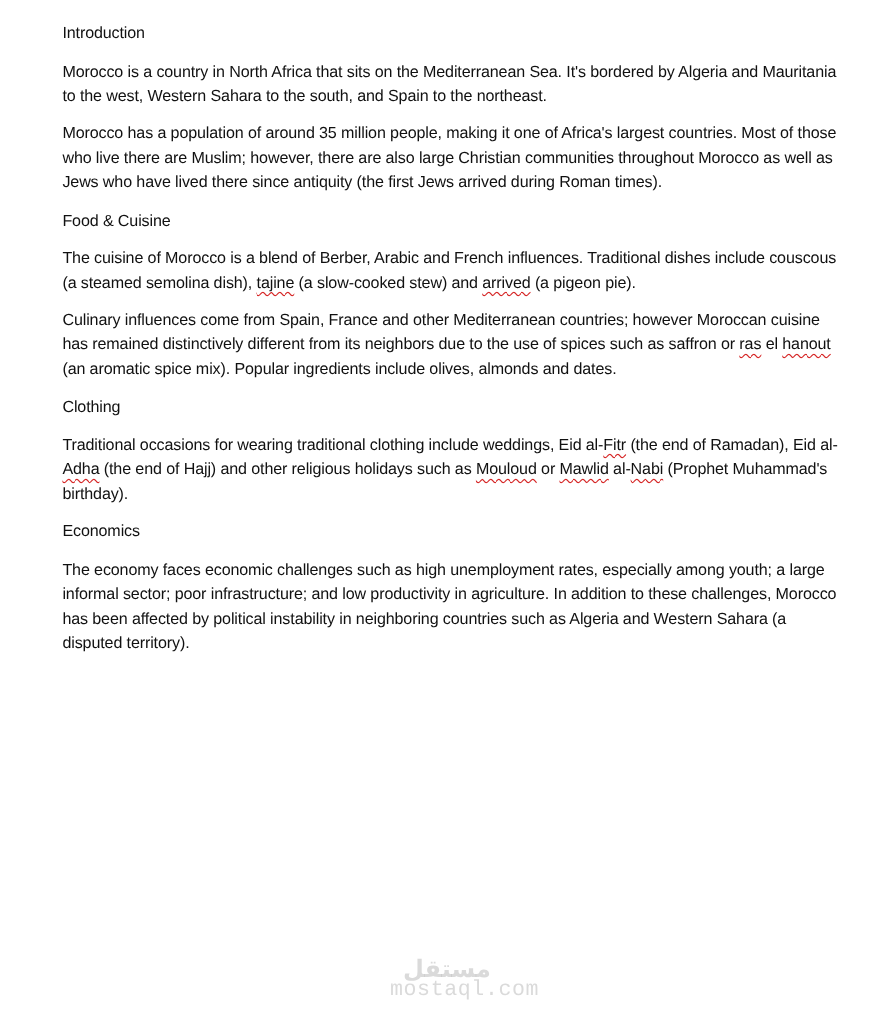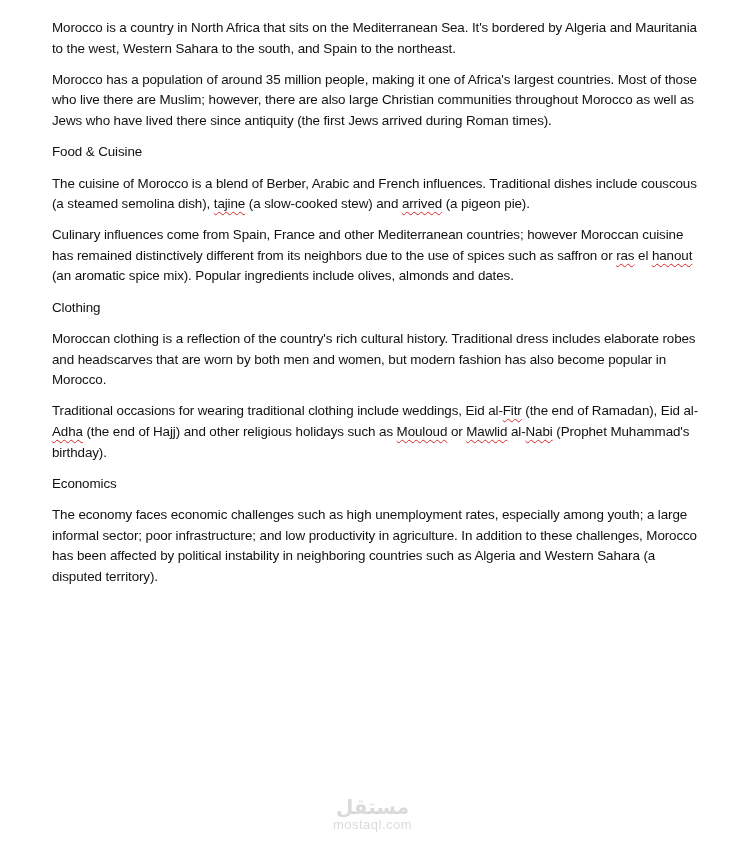--- a/index.html
+++ b/index.html
@@ -49,43 +49,43 @@
     color: rgba(150,150,150,0.35);
     pointer-events: none;
   }
   .watermark .wm-ar {
     font-family: "DejaVu Sans", sans-serif;
     font-size: 20px;
     font-weight: bold;
     line-height: 22px;
   }
   .watermark .wm-en {
-    font-family: Liberation Sans, sans-serif;
-    font-size: 13px;
+    font-family: Liberation Mono, monospace;
+    font-size: 18px;
     line-height: 14px;
     letter-spacing: 0.5px;
     text-align: center;
   }
 </style>
 </head>
 <body>
 
 <div class="page" id="page">
     <div class="section">
+      <p class="heading">Introduction</p>
       <p class="para"><span>Morocco is a country in North Africa that sits on the Mediterranean Sea. It's bordered by Algeria and Mauritania to the west, Western Sahara to the south, and Spain to the northeast.</span></p>
       <p class="para"><span>Morocco has a population of around 35 million people, making it one of Africa's largest countries. Most of those who live there are Muslim; however, there are also large Christian communities throughout Morocco as well as Jews who have lived there since antiquity (the first Jews arrived during Roman times).</span></p>
     </div>
     <div class="section">
       <p class="heading">Food &amp; Cuisine</p>
       <p class="para"><span>The cuisine of Morocco is a blend of Berber, Arabic and French influences. Traditional dishes include couscous (a steamed semolina dish), </span><span class="sp">tajine</span><span> (a slow-cooked stew) and </span><span class="sp">arrived</span><span> (a pigeon pie).</span></p>
       <p class="para"><span>Culinary influences come from Spain, France and other Mediterranean countries; however Moroccan cuisine has remained distinctively different from its neighbors due to the use of spices such as saffron or </span><span class="sp">ras</span><span> el </span><span class="sp">hanout</span><span> (an aromatic spice mix). Popular ingredients include olives, almonds and dates.</span></p>
     </div>
     <div class="section">
       <p class="heading">Clothing</p>
-      <p class="para"><span>Moroccan clothing is a reflection of the country's rich cultural history. Traditional dress includes elaborate robes and headscarves that are worn by both men and women, but modern fashion has also become popular in Morocco.</span></p>
       <p class="para"><span>Traditional occasions for wearing traditional clothing include weddings, Eid al-</span><span class="sp">Fitr</span><span> (the end of Ramadan), Eid al-</span><span class="sp">Adha</span><span> (the end of Hajj) and other religious holidays such as </span><span class="sp">Mouloud</span><span> or </span><span class="sp">Mawlid</span><span> al-</span><span class="sp">Nabi</span><span> (Prophet Muhammad's birthday).</span></p>
     </div>
     <div class="section">
       <p class="heading">Economics</p>
       <p class="para"><span>The economy faces economic challenges such as high unemployment rates, especially among youth; a large informal sector; poor infrastructure; and low productivity in agriculture. In addition to these challenges, Morocco has been affected by political instability in neighboring countries such as Algeria and Western Sahara (a disputed territory).</span></p>
     </div>
   </div>
 
 <div class="watermark">
   <div class="wm-ar">مستقل</div>

